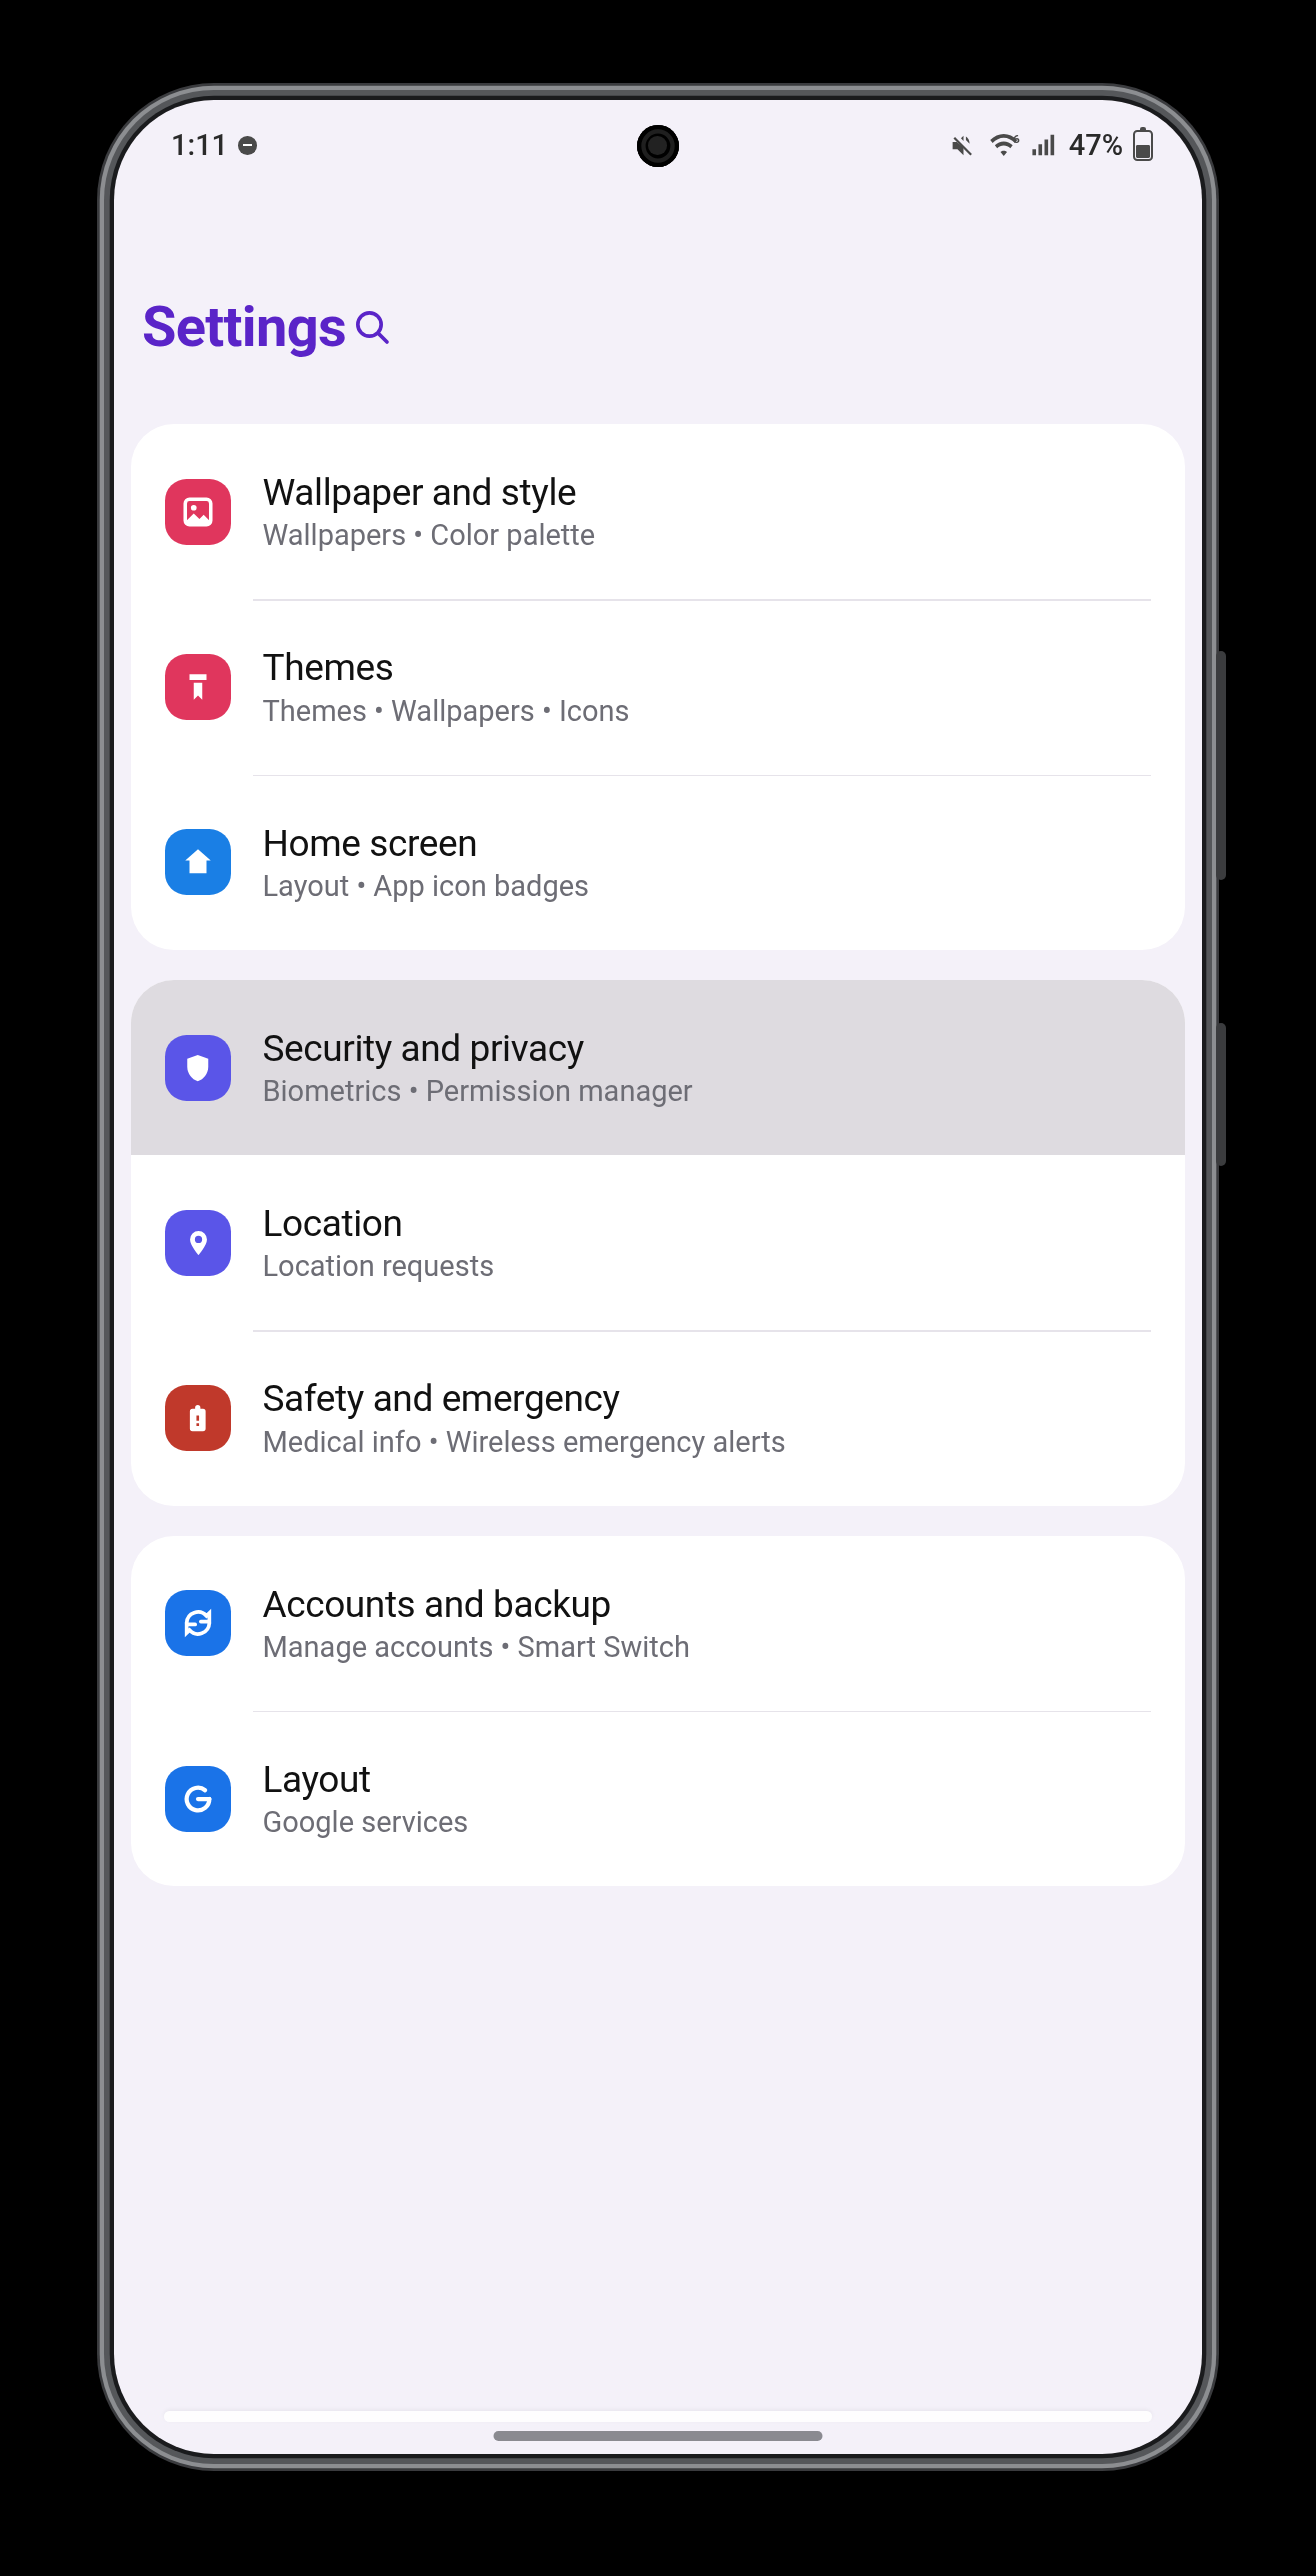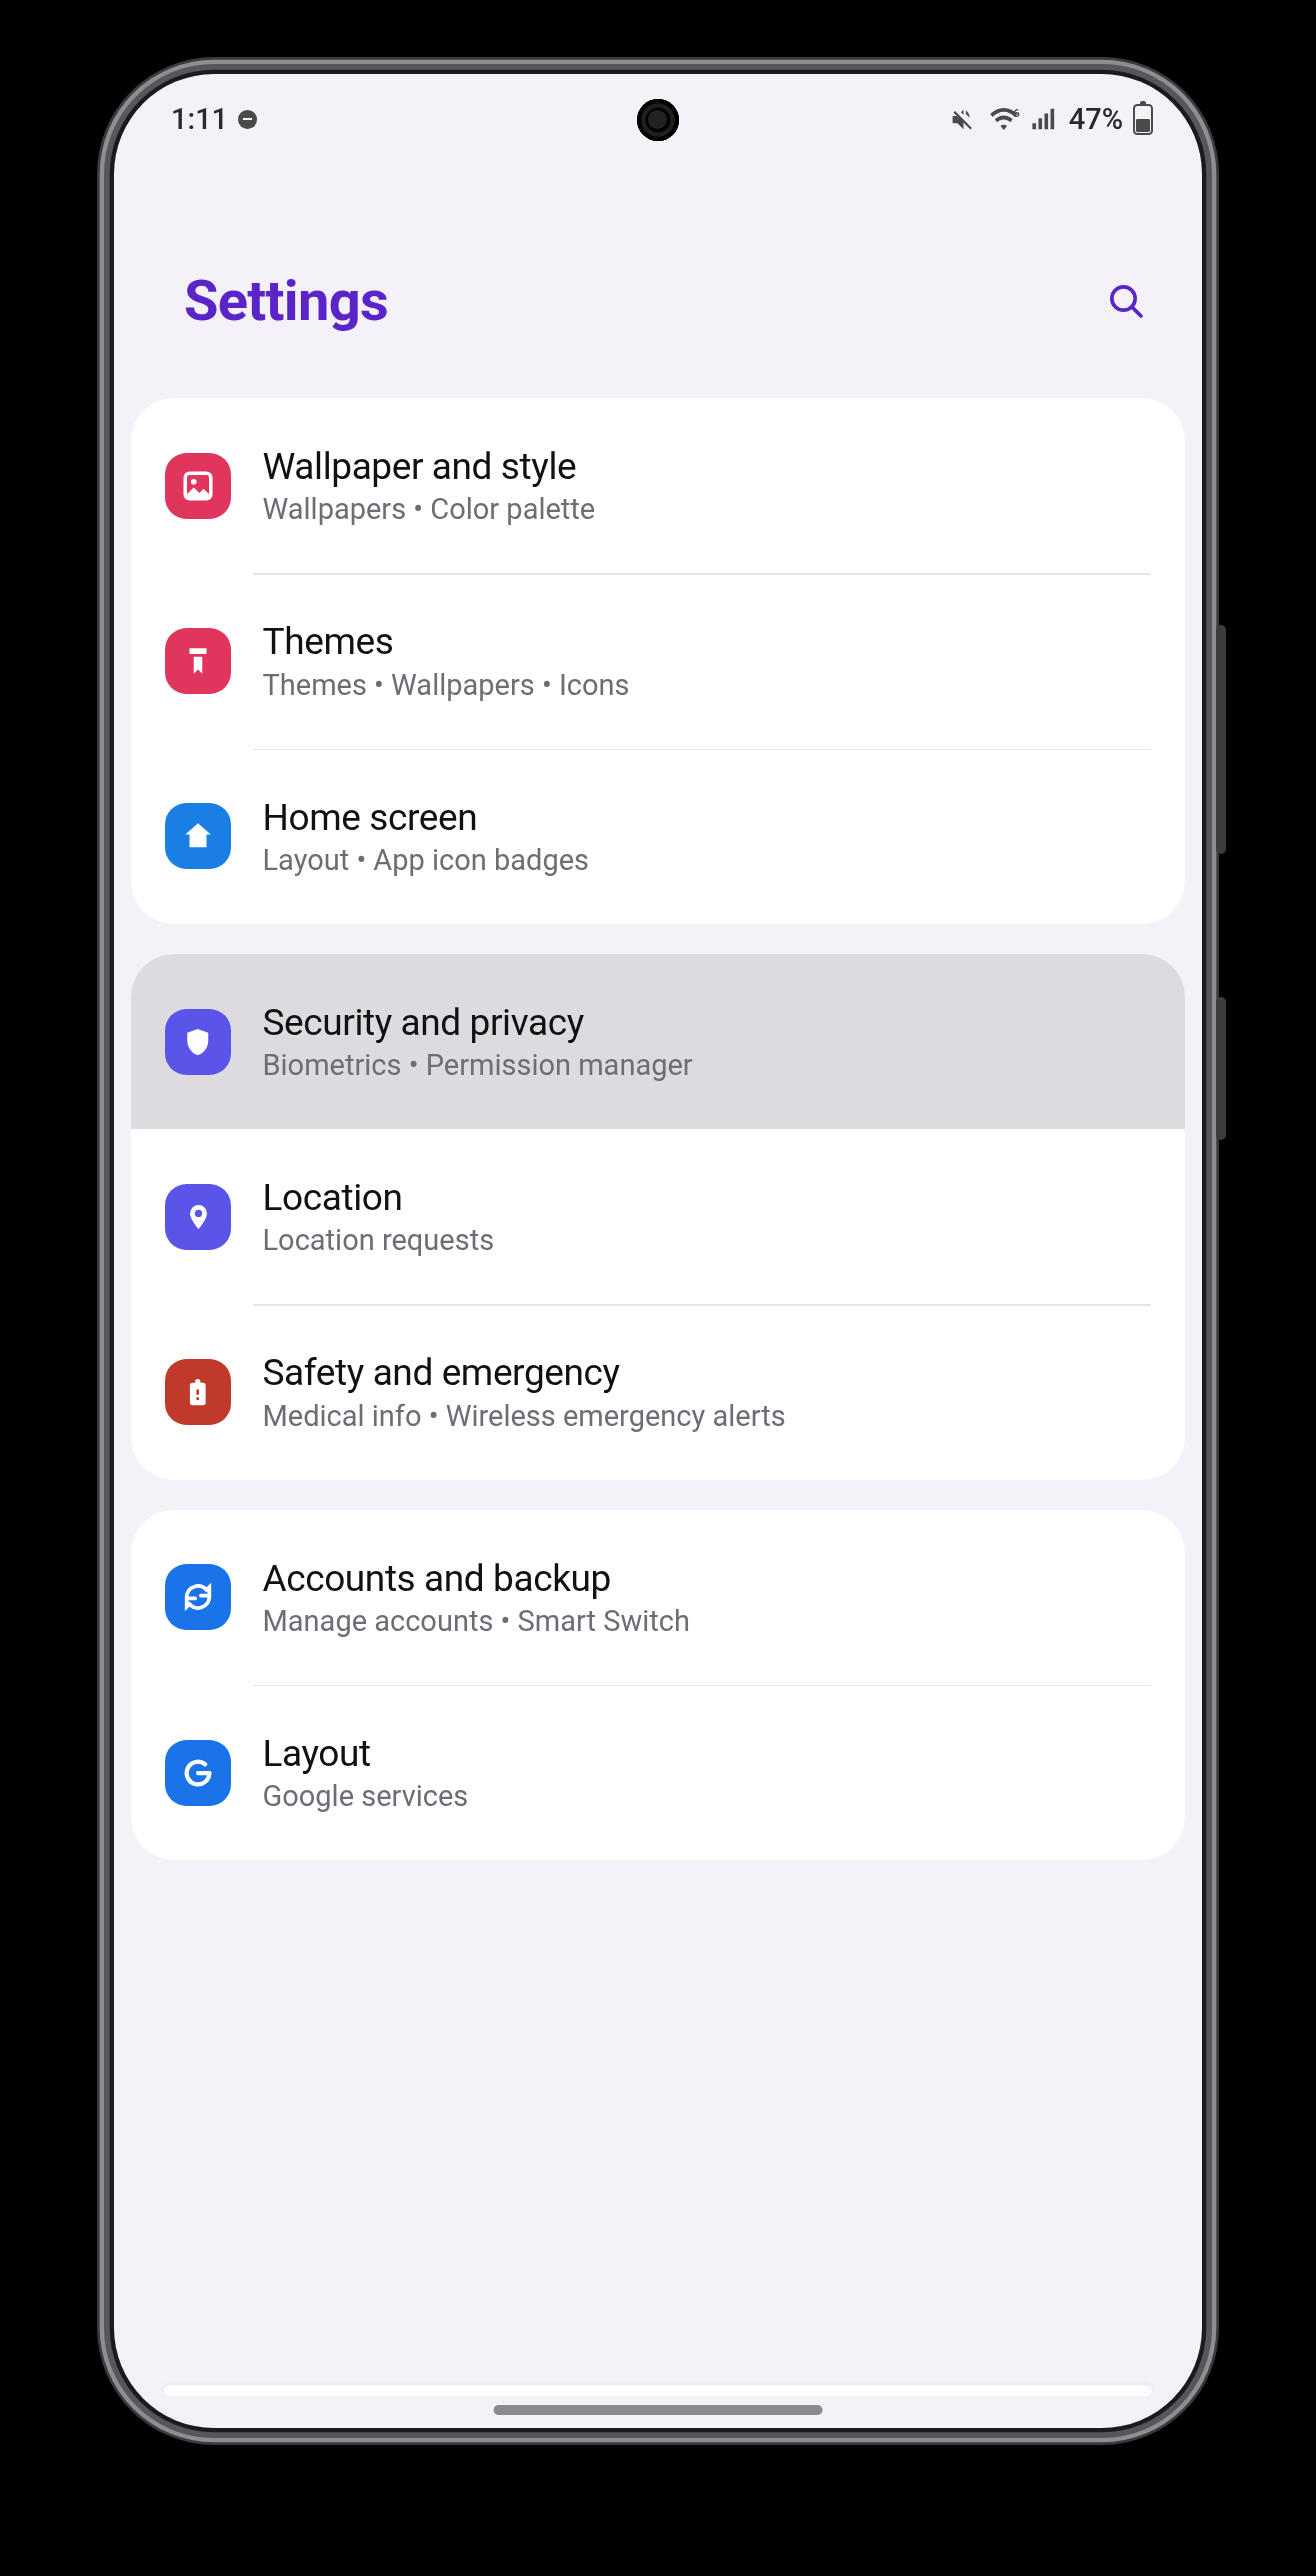--- a/index.html
+++ b/index.html
@@ -18,21 +18,21 @@
     --pink:#e0365d;
     --blue:#1a7fe5;
     --purple:#5a55e8;
     --red:#c0392b;
     --g-blue:#1a73e8;
   }
   *{box-sizing:border-box;}
   html,body{margin:0;padding:0;background:var(--page-bg);font-family:-apple-system,Roboto,"Segoe UI",Arial,sans-serif;}
   .canvas{width:1317px;height:2576px;position:relative;}
   .phone{
-    position:absolute;left:114px;top:74px;width:var(--phone-w);height:var(--phone-h);
+    position:absolute;left:114px;top:100px;width:var(--phone-w);height:var(--phone-h);
     border-radius:100px;background:#000;
     box-shadow:
       0 0 0 4.3px #1a1b1d,
       0 0 0 10px #55575a,
       0 0 0 14.3px #8c8e91,
       0 0 0 17px #3a3b3e;
   }
   .side-btn{position:absolute;background:#3b3c3e;border-radius:5.7px;}
   .side-btn.volume{right:-24px;top:551px;width:10px;height:229px;}
   .side-btn.power{right:-24px;top:923px;width:10px;height:143px;}
@@ -54,21 +54,21 @@
   .status-right{display:flex;align-items:center;gap:10px;}
   .status-right svg{display:block;}
   .dnd-dot{width:18.6px;height:18.6px;border-radius:50%;background:#4a4a4a;display:inline-flex;align-items:center;justify-content:center;}
   .dnd-dot:after{content:"";width:8.6px;height:2.1px;background:#fff;}
   .battery-pct{font-size:29px;}
   .battery-icon{width:20px;height:31.5px;border:2.1px solid #4a4a4a;border-radius:4.3px;position:relative;display:inline-block;}
   .battery-icon:before{content:"";position:absolute;top:-5px;left:5px;right:5px;height:3.6px;background:#4a4a4a;border-radius:2.1px 2.1px 0 0;}
   .battery-icon:after{content:"";position:absolute;left:1.4px;right:1.4px;bottom:1.4px;height:47%;background:#4a4a4a;border-radius:1.4px;}
 
   .header{
-    padding:122px 50px 64px 70px;display:flex;align-items:center;justify-content:space-between;
+    padding:122px 50px 64px 28px;display:flex;align-items:center;justify-content:flex-start;
   }
   .header h1{margin:0;font-size:56px;font-weight:700;color:var(--accent);letter-spacing:-0.7px;}
   .search-btn{width:52px;height:52px;display:flex;align-items:center;justify-content:center;cursor:pointer;}
 
   .groups{display:flex;flex-direction:column;gap:30px;padding:0 17px 29px 17px;}
   .group{
     background:var(--card-bg);border-radius:43px;overflow:hidden;
   }
   .row{
     display:flex;align-items:center;gap:31.5px;padding:47px 34px;position:relative;cursor:pointer;

